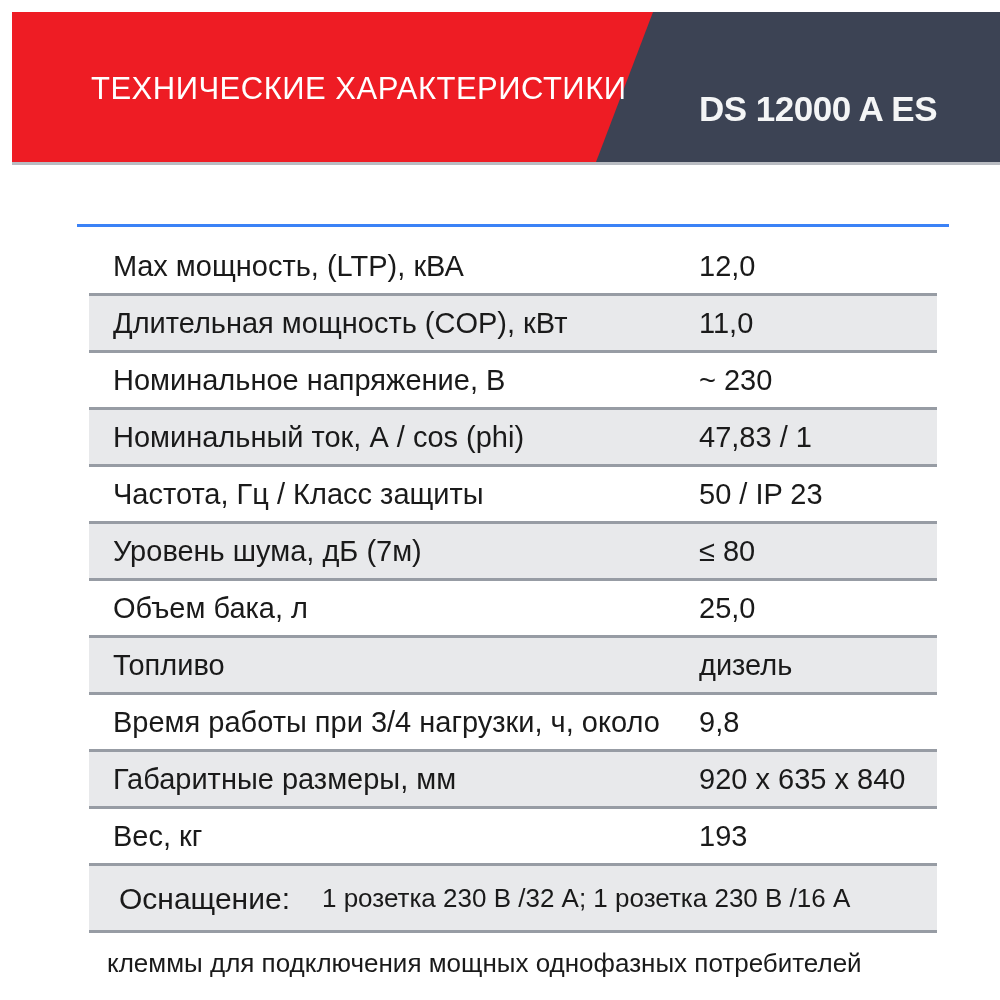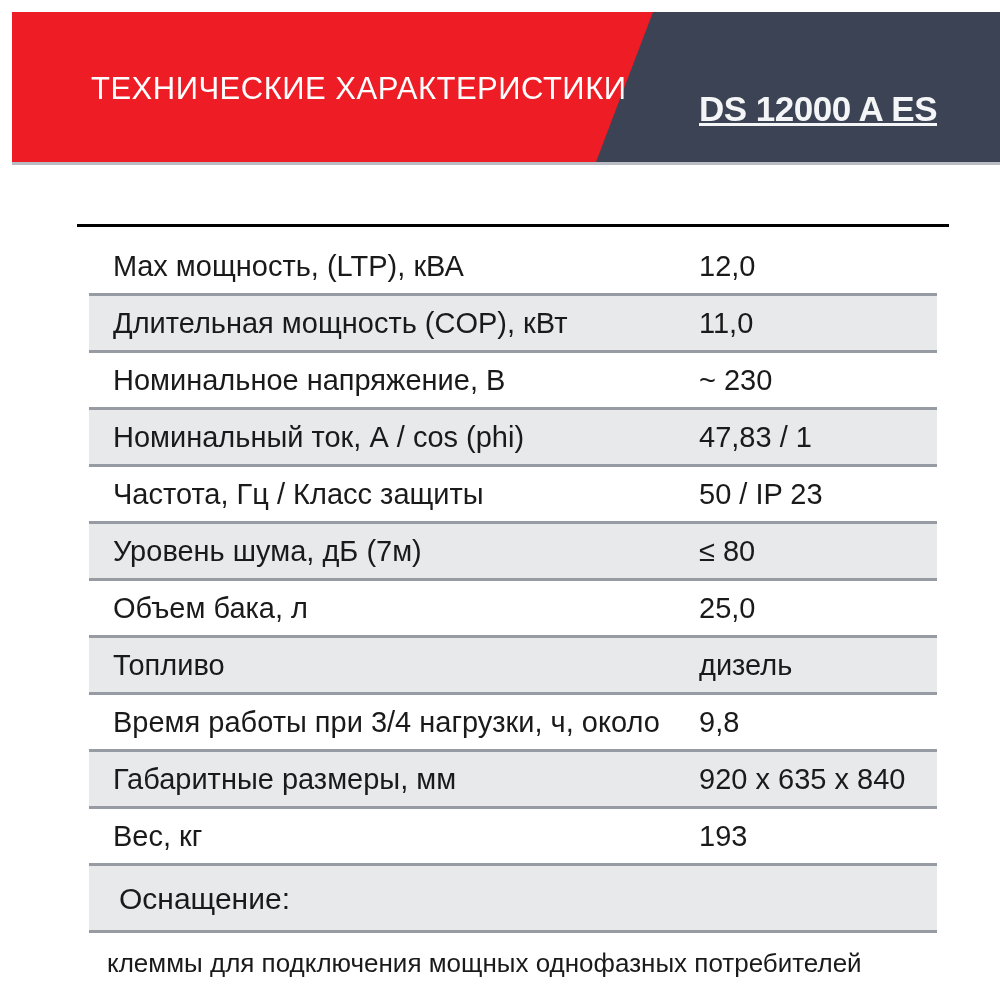--- a/index.html
+++ b/index.html
@@ -23,27 +23,26 @@
     position: absolute; left: 67px; top: 0; height: 153px;
     display: flex; align-items: center;
     color: #ffffff; font-size: 31px; font-weight: 400; letter-spacing: 0.5px;
     white-space: nowrap;
   }
   .header-model {
     position: absolute; right: 63px; top: 0; height: 194px;
     display: flex; align-items: center;
     color: #f4f5f6; font-size: 35px; font-weight: 700; letter-spacing: -0.5px;
     white-space: nowrap;
-    text-decoration: underline;
   }
 
   
   .spec-table {
     position: absolute; left: 65px; top: 212px; width: 872px;
-    border-top: 3px solid #000000;
+    border-top: 3px solid #3b82f6;
     font-size: 29px;
   }
   .row {
     position: relative; height: 57px;
     border-bottom: 3px solid #979ca4;
     background: #ffffff;
     display: flex; align-items: center;
   }
   .row.alt { background: #e8e9eb; }
   .row .label {
@@ -129,19 +128,20 @@
       <div class="value">920 х 635 х 840</div>
     </div>
     <div class="row">
       <div class="label">Вес, кг</div>
       <div class="value">193</div>
     </div>
 
     <div class="row alt equipment">
       <div class="equip-line1">
         <span class="equip-label">Оснащение:</span>
+        <span class="equip-rest">1 розетка 230 В /32 А; 1 розетка 230 В /16 А</span>
       </div>
       <div class="equip-line2">клеммы для подключения мощных однофазных потребителей</div>
     </div>
 
   </div>
 
 </div>
 
 </body></html>

